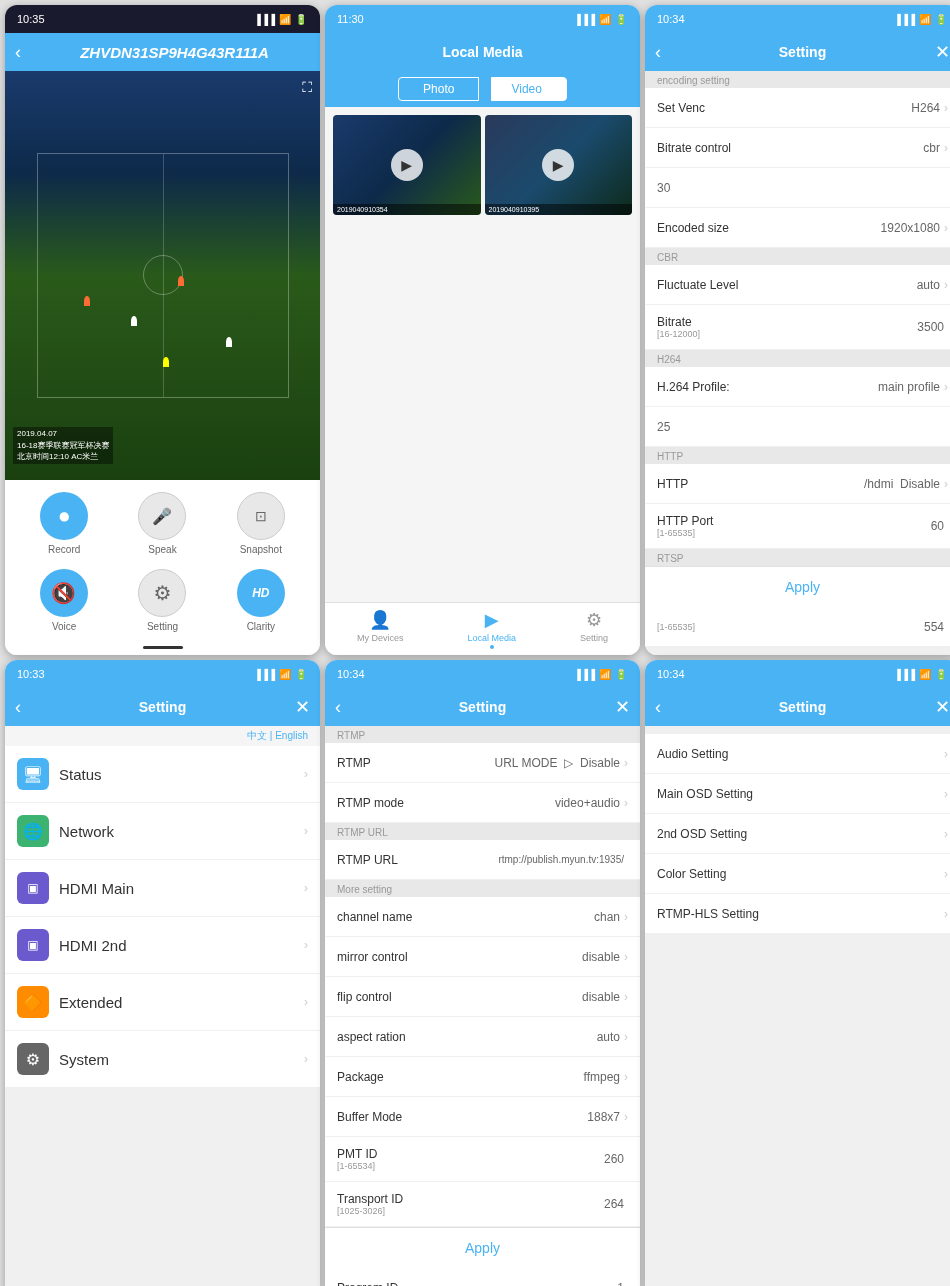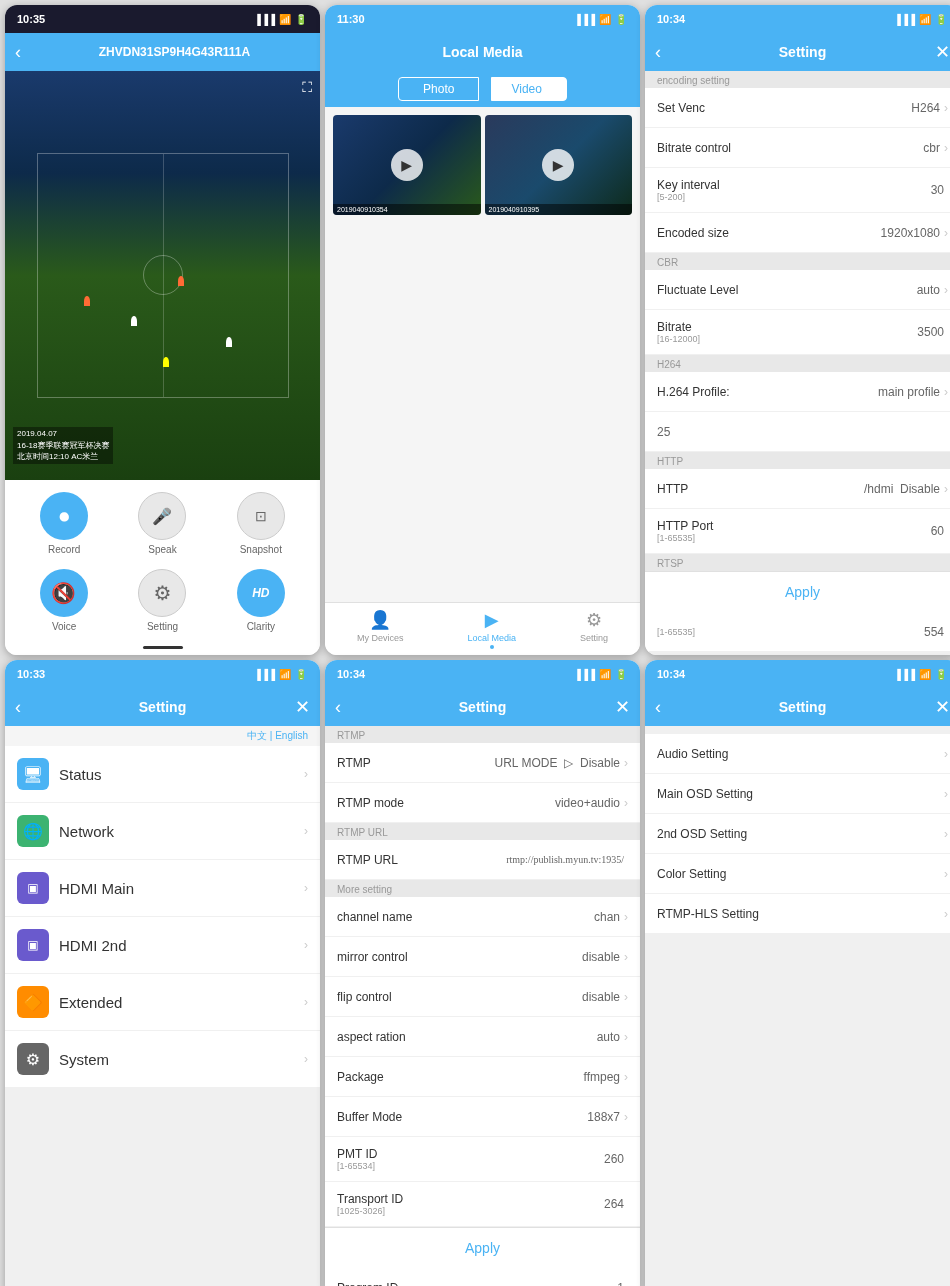--- a/index.html
+++ b/index.html
@@ -27,21 +27,21 @@
 
     
     .status-bar {
       background: #4ab3f4;
       color: #fff;
       display: flex;
       justify-content: space-between;
       align-items: center;
       padding: 8px 12px;
       font-size: 11px;
-      font-weight: 700;
+      font-weight: 400;
       min-height: 22px;
     }
     .status-bar.dark { background: #1a1a2e; }
     .status-icons { display: flex; gap: 4px; align-items: center; font-size: 10px; }
 
     
     .header-bar {
       background: #4ab3f4;
       display: flex;
       align-items: center;
@@ -273,21 +273,21 @@
   <div class="status-bar dark">
     <span>10:35</span>
     <div class="status-icons">
       <span>▐▐▐</span>
       <span>📶</span>
       <span>🔋</span>
     </div>
   </div>
   <div class="header-bar">
     <span class="header-back">‹</span>
-    <span class="header-title" style="font-size:12px;">ZHVDN31SP9H4G43R111A</span>
+    <span class="header-title" style="font-size:15px;font-style:italic;">ZHVDN31SP9H4G43R111A</span>
   </div>
 
   <div class="camera-screen">
     <div class="camera-video">
 
       <div style="position:absolute;top:0;left:0;right:0;bottom:0;background:linear-gradient(180deg,#1a3a6c 0%,#0d2a4a 25%,#2a5a1a 50%,#1a4010 100%);"></div>
       <div class="field-lines">
         <div class="field-center"></div>
         <div style="position:absolute;top:0;bottom:0;left:50%;width:1px;background:rgba(255,255,255,0.2);"></div>
       </div>
@@ -412,24 +412,20 @@
       <span class="settings-row-label">Set Venc</span>
       <span class="settings-row-value">H264</span>
       <span class="settings-chevron">›</span>
     </div>
     <div class="settings-row">
       <span class="settings-row-label">Bitrate control</span>
       <span class="settings-row-value">cbr</span>
       <span class="settings-chevron">›</span>
     </div>
     <div class="settings-row">
-      <span class="settings-row-label">
-        Key interval
-        <span class="settings-row-sublabel">[5-200]</span>
-      </span>
       <span class="settings-row-value">30</span>
     </div>
     <div class="settings-row">
       <span class="settings-row-label">Encoded size</span>
       <span class="settings-row-value">1920x1080</span>
       <span class="settings-chevron">›</span>
     </div>
 
     <div class="settings-section-label">CBR</div>
 
@@ -566,21 +562,21 @@
     <div class="settings-row">
       <span class="settings-row-label">RTMP mode</span>
       <span class="settings-row-value">video+audio</span>
       <span class="settings-chevron">›</span>
     </div>
 
     <div class="settings-section-label">RTMP URL</div>
 
     <div class="settings-row">
       <span class="settings-row-label">RTMP URL</span>
-      <span class="settings-row-value" style="font-size:10px;font-family:Liberation Serif, serif;">rtmp://publish.myun.tv:1935/</span>
+      <span class="settings-row-value" style="font-size:10px;">rtmp://publish.myun.tv:1935/</span>
     </div>
 
     <div class="settings-section-label">More setting</div>
 
     <div class="settings-row">
       <span class="settings-row-label">channel name</span>
       <span class="settings-row-value">chan</span>
       <span class="settings-chevron">›</span>
     </div>
     <div class="settings-row">

